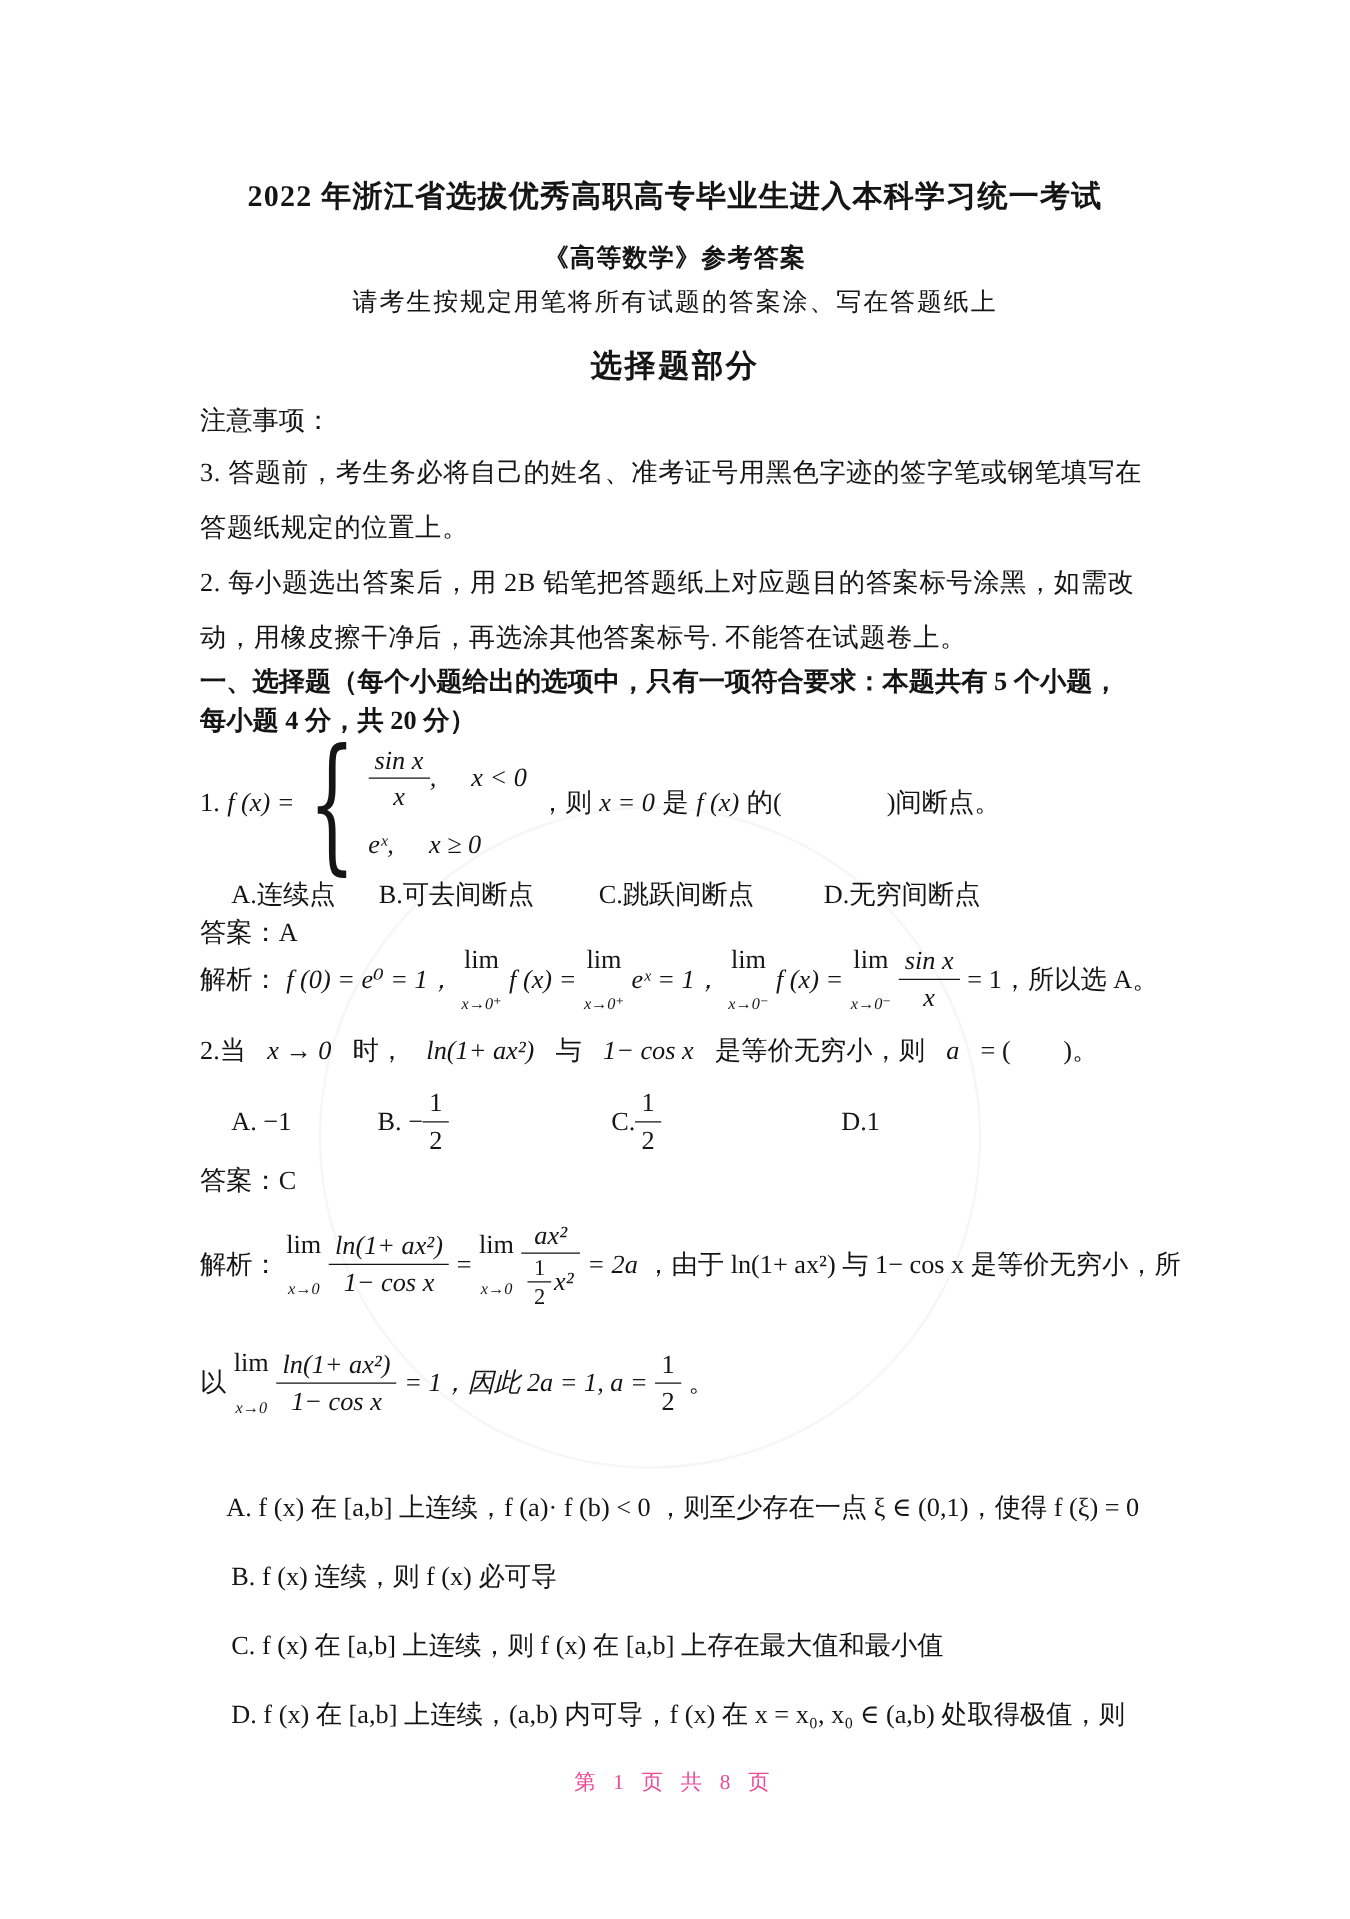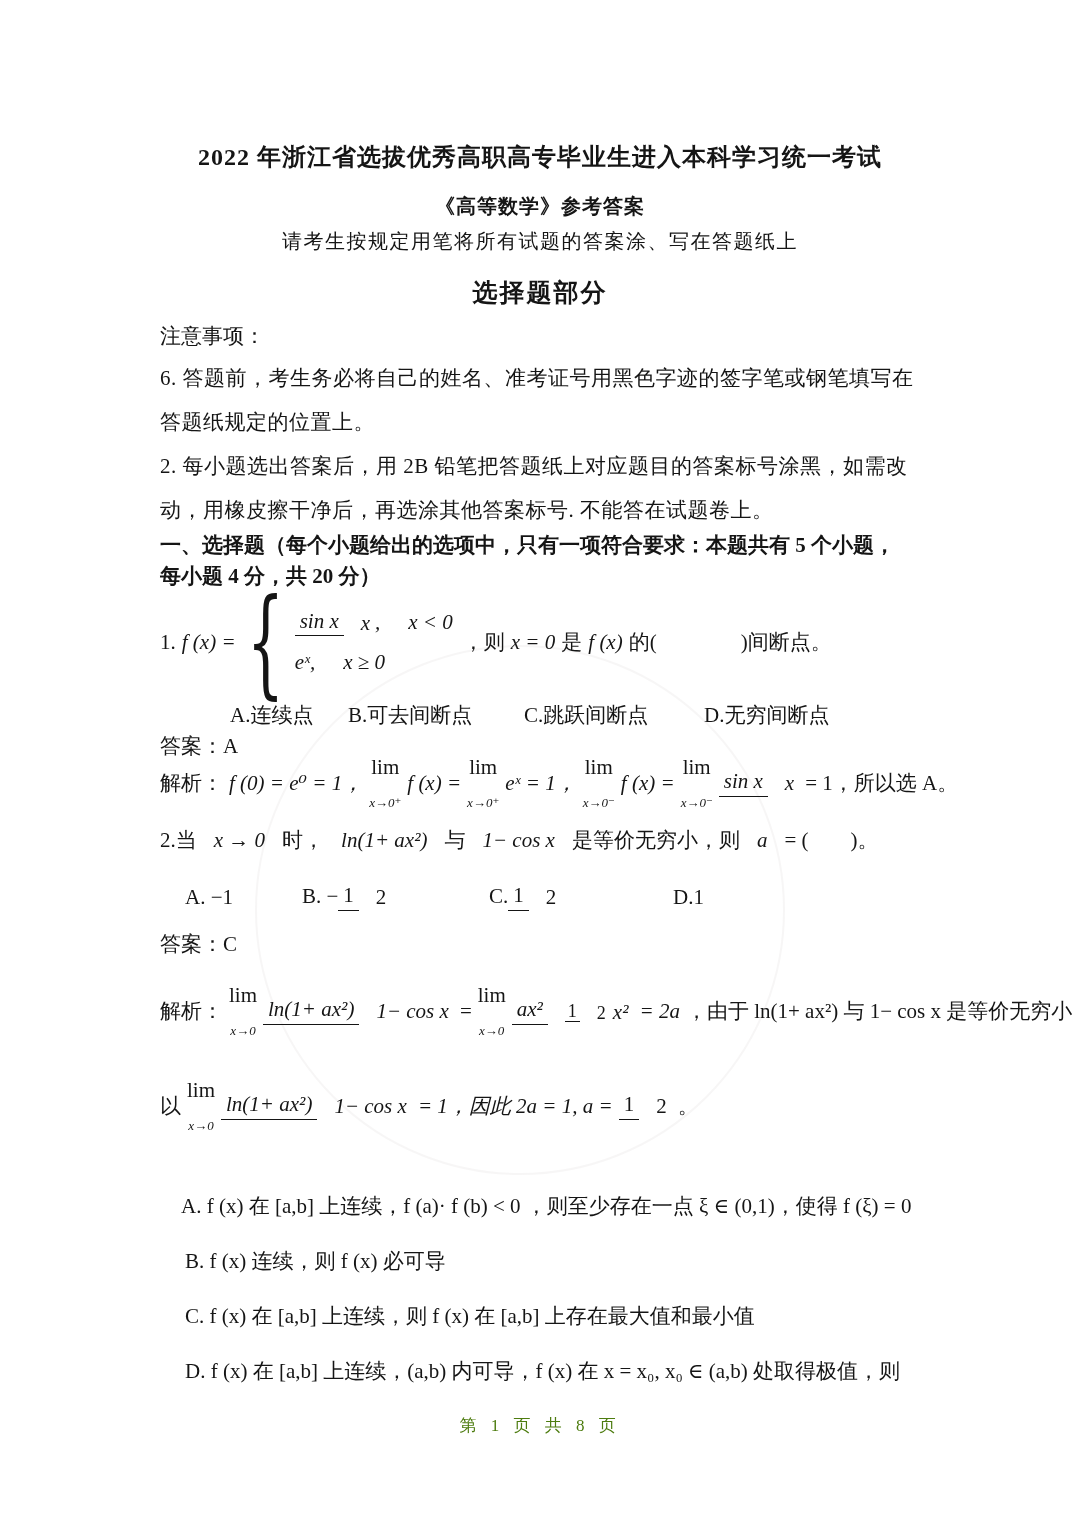--- a/index.html
+++ b/index.html
@@ -17,51 +17,51 @@
   .abs { position: absolute; left: 160px; white-space: nowrap; }
   .center { position: absolute; left: 0; width: 100%; text-align: center; white-space: nowrap; }
   .title { font-size: 24px; font-weight: bold; letter-spacing: 1px; }
   .subtitle { font-size: 20px; font-weight: bold; letter-spacing: 1px; }
   .instruction { font-size: 20px; letter-spacing: 1.5px; }
   .section-title { font-size: 25px; font-weight: bold; letter-spacing: 2px; }
   .bold { font-weight: bold; }
   .notice-line { letter-spacing: 0.5px; }
   .mathrow { display: flex; align-items: center; column-gap: 6px; }
   .it { font-style: italic; }
-  .frac { display: inline-flex; flex-direction: row; text-align: center; line-height: 1.15; gap: 12px; }
+  .frac { display: inline-flex; flex-direction: column; text-align: center; line-height: 1.15; }
   .frac .num { border-bottom: 1.4px solid #151515; padding: 0 5px 2px; }
   .frac .den { padding: 2px 5px 0; }
   .frac.small { font-size: 18px; line-height: 1.05; }
   .frac.small .num { padding: 0 3px 1px; }
   .lim { display: inline-flex; flex-direction: column; align-items: center; line-height: 1; }
   .lim .w { font-size: 21px; font-style: normal; }
   .lim .s { font-size: 13px; font-style: italic; margin-top: 18px; }
   .cases { display: inline-flex; flex-direction: column; row-gap: 14px; margin-right: 4px; }
   .case-row { display: flex; align-items: center; }
   .cond { margin-left: 28px; }
   .brace {
     font-family: "DejaVu Serif", serif;
     font-size: 118px;
     line-height: 0.8;
     font-weight: normal;
     transform: scaleX(0.5);
     margin: 0 -14px;
   }
   .denrow { display: inline-flex; align-items: center; column-gap: 2px; }
   .opts span { display: inline-block; }
-  .ow1 { width: 118px; margin-left: 45px; }
+  .ow1 { width: 118px; }
   .ow2 { width: 176px; }
   .ow3 { width: 180px; }
   .qopt { display: inline-flex; align-items: center; }
   .qo1 { width: 117px; text-align: center; }
   .qo2 { width: 187px; }
   .qo3 { width: 184px; }
   .footer {
     position: absolute; left: 0; width: 100%;
-    text-align: center; font-size: 17px; letter-spacing: 5px; color: #4d7c0f;
+    text-align: center; font-size: 17px; letter-spacing: 5px; color: #ec4899;
   }
   .watermark {
     position: absolute;
     border: 2px solid #f0efee;
     border-radius: 50%;
     opacity: 0.55;
     pointer-events: none;
   }
 </style>
 </head>
@@ -70,21 +70,21 @@
 <div class="page">
 
   <div class="watermark" style="left:255px; top:645px; width:530px; height:530px;"></div>
 
   <div class="center title" style="top:141px">2022 年浙江省选拔优秀高职高专毕业生进入本科学习统一考试</div>
   <div class="center subtitle" style="top:193px">《高等数学》参考答案</div>
   <div class="center instruction" style="top:228px">请考生按规定用笔将所有试题的答案涂、写在答题纸上</div>
   <div class="center section-title" style="top:276px">选择题部分</div>
 
   <div class="abs" style="top:322px">注意事项：</div>
-  <div class="abs notice-line" style="top:364px">6. 答题前，考生务必将自己的姓名、准考证号用黑色字迹的签字笔或钢笔填写在</div>
+  <div class="abs notice-line" style="top:364px">3. 答题前，考生务必将自己的姓名、准考证号用黑色字迹的签字笔或钢笔填写在</div>
   <div class="abs notice-line" style="top:408px">答题纸规定的位置上。</div>
   <div class="abs notice-line" style="top:452px">2. 每小题选出答案后，用 2B 铅笔把答题纸上对应题目的答案标号涂黑，如需改</div>
   <div class="abs notice-line" style="top:496px">动，用橡皮擦干净后，再选涂其他答案标号. 不能答在试题卷上。</div>
 
   <div class="abs bold" style="top:531px">一、选择题（每个小题给出的选项中，只有一项符合要求：本题共有 5 个小题，</div>
   <div class="abs bold" style="top:562px">每小题 4 分，共 20 分）</div>
 
   <div class="abs mathrow" style="top:590px; height:104px">
     <span>1.</span>
     <span class="it">f (x) =</span>

